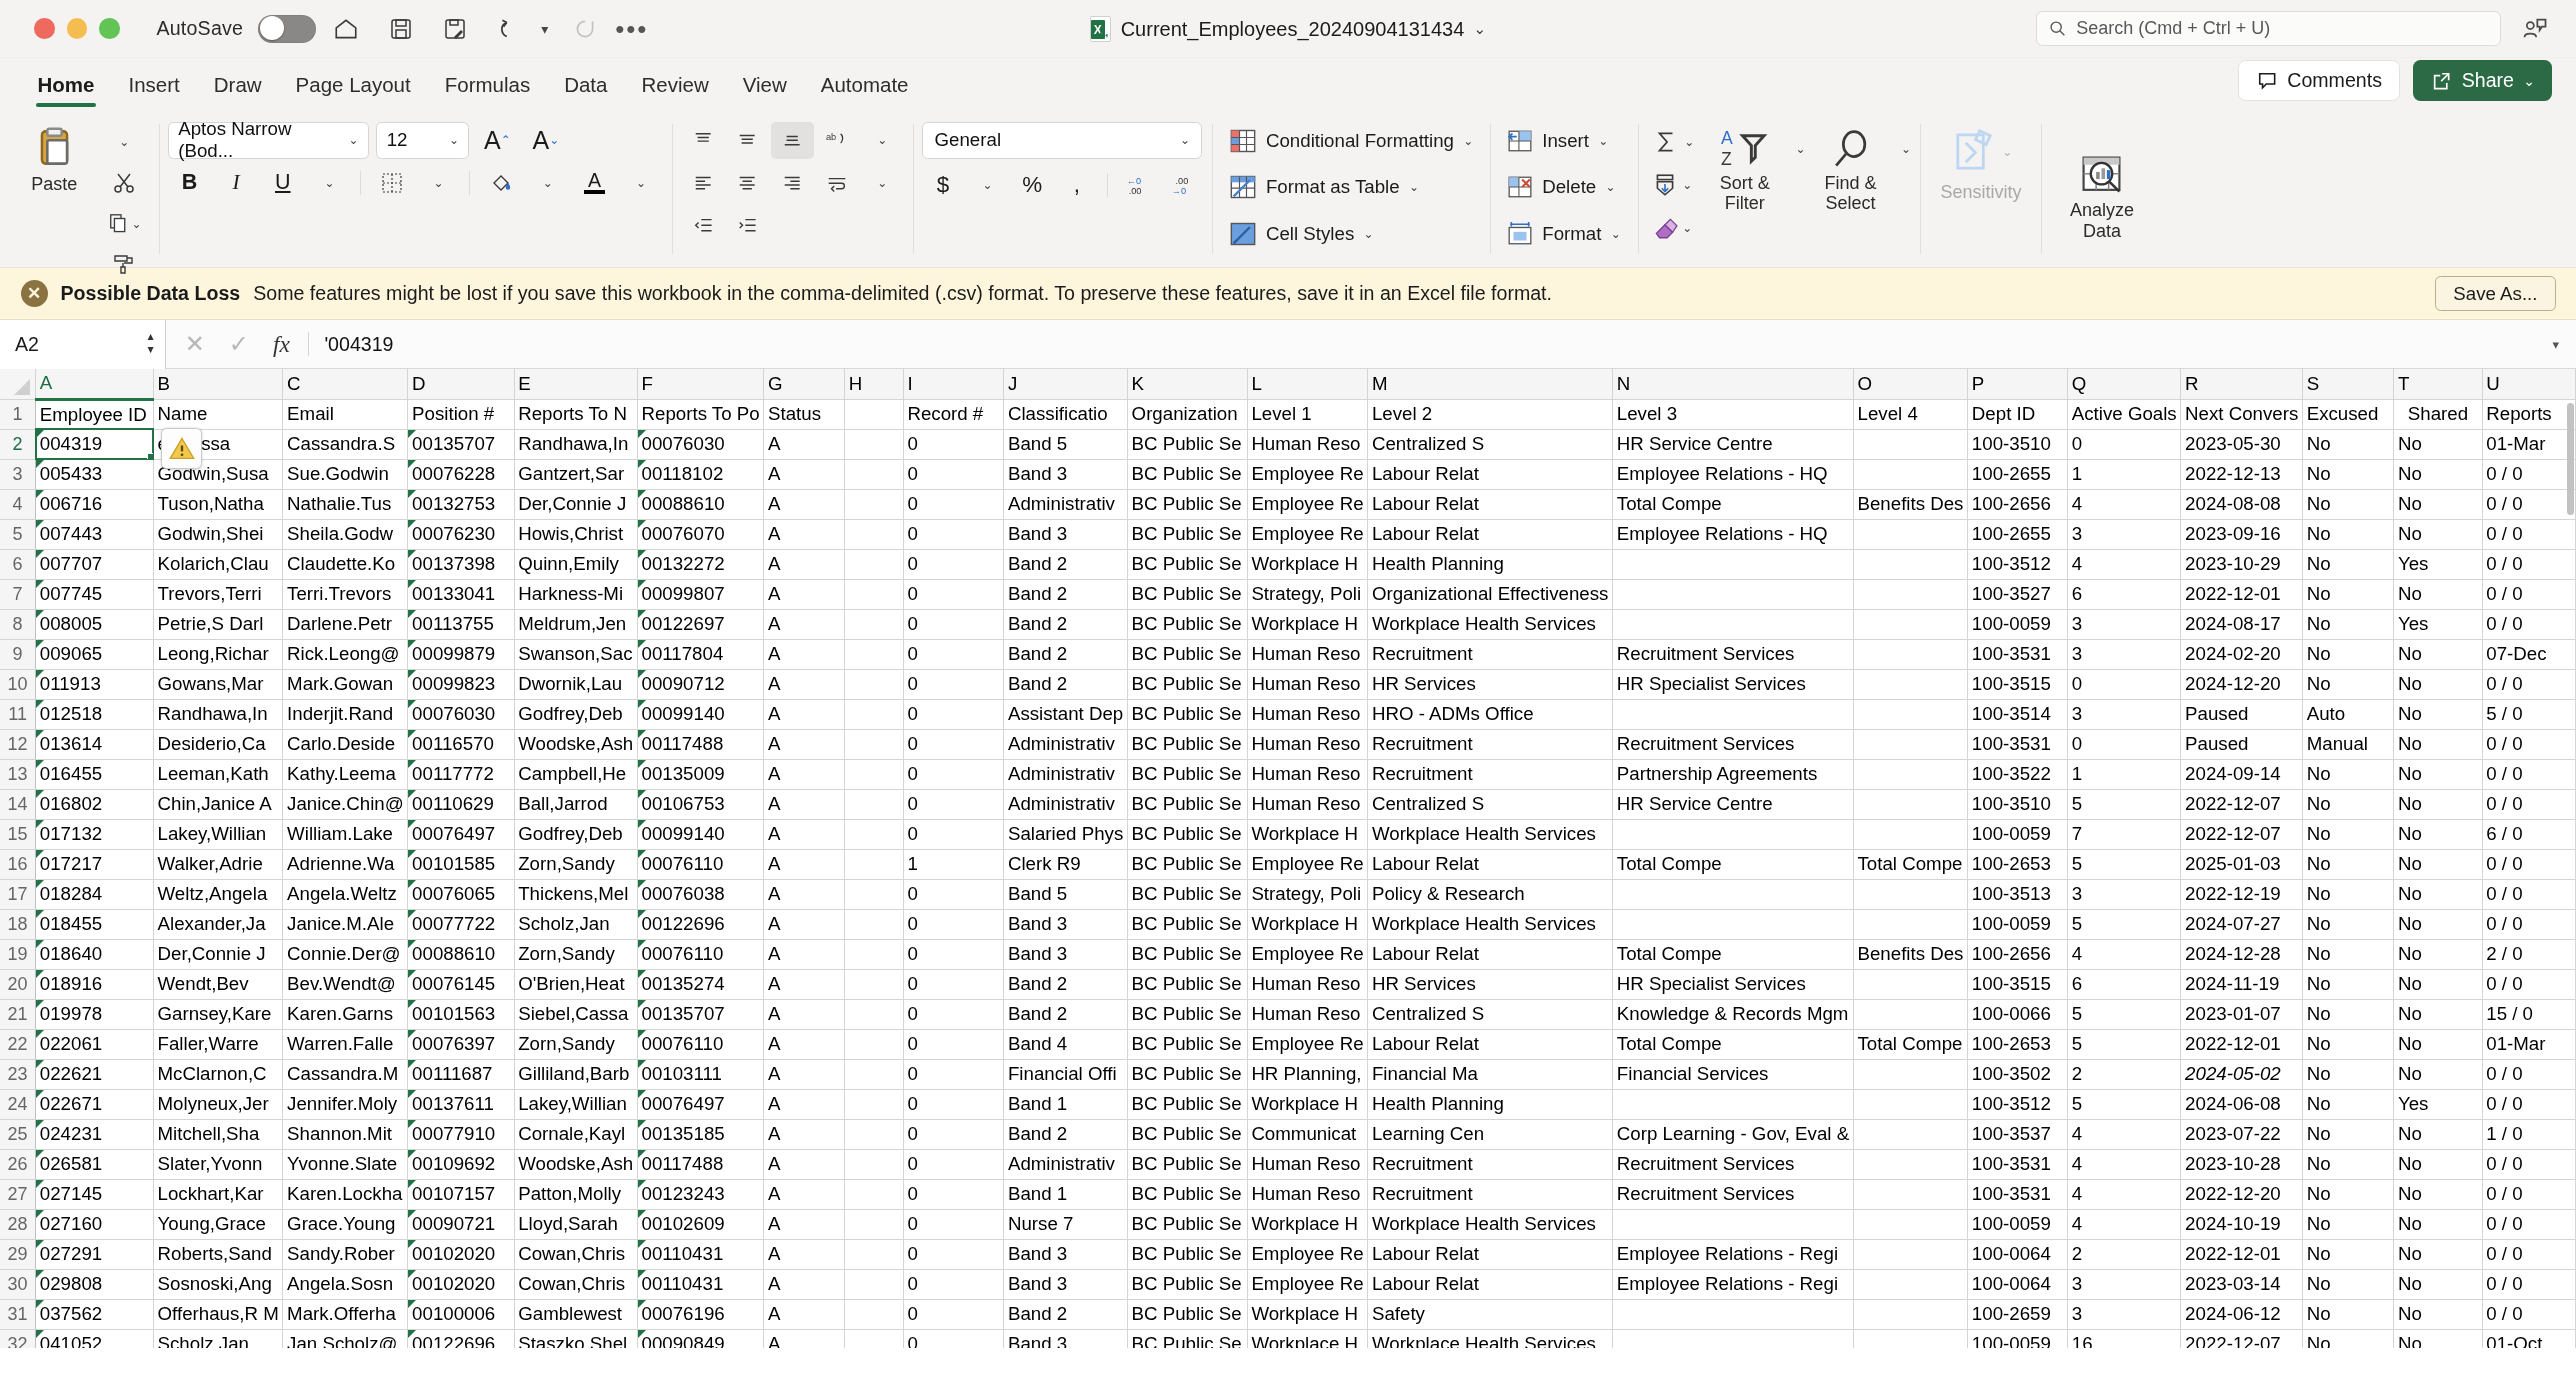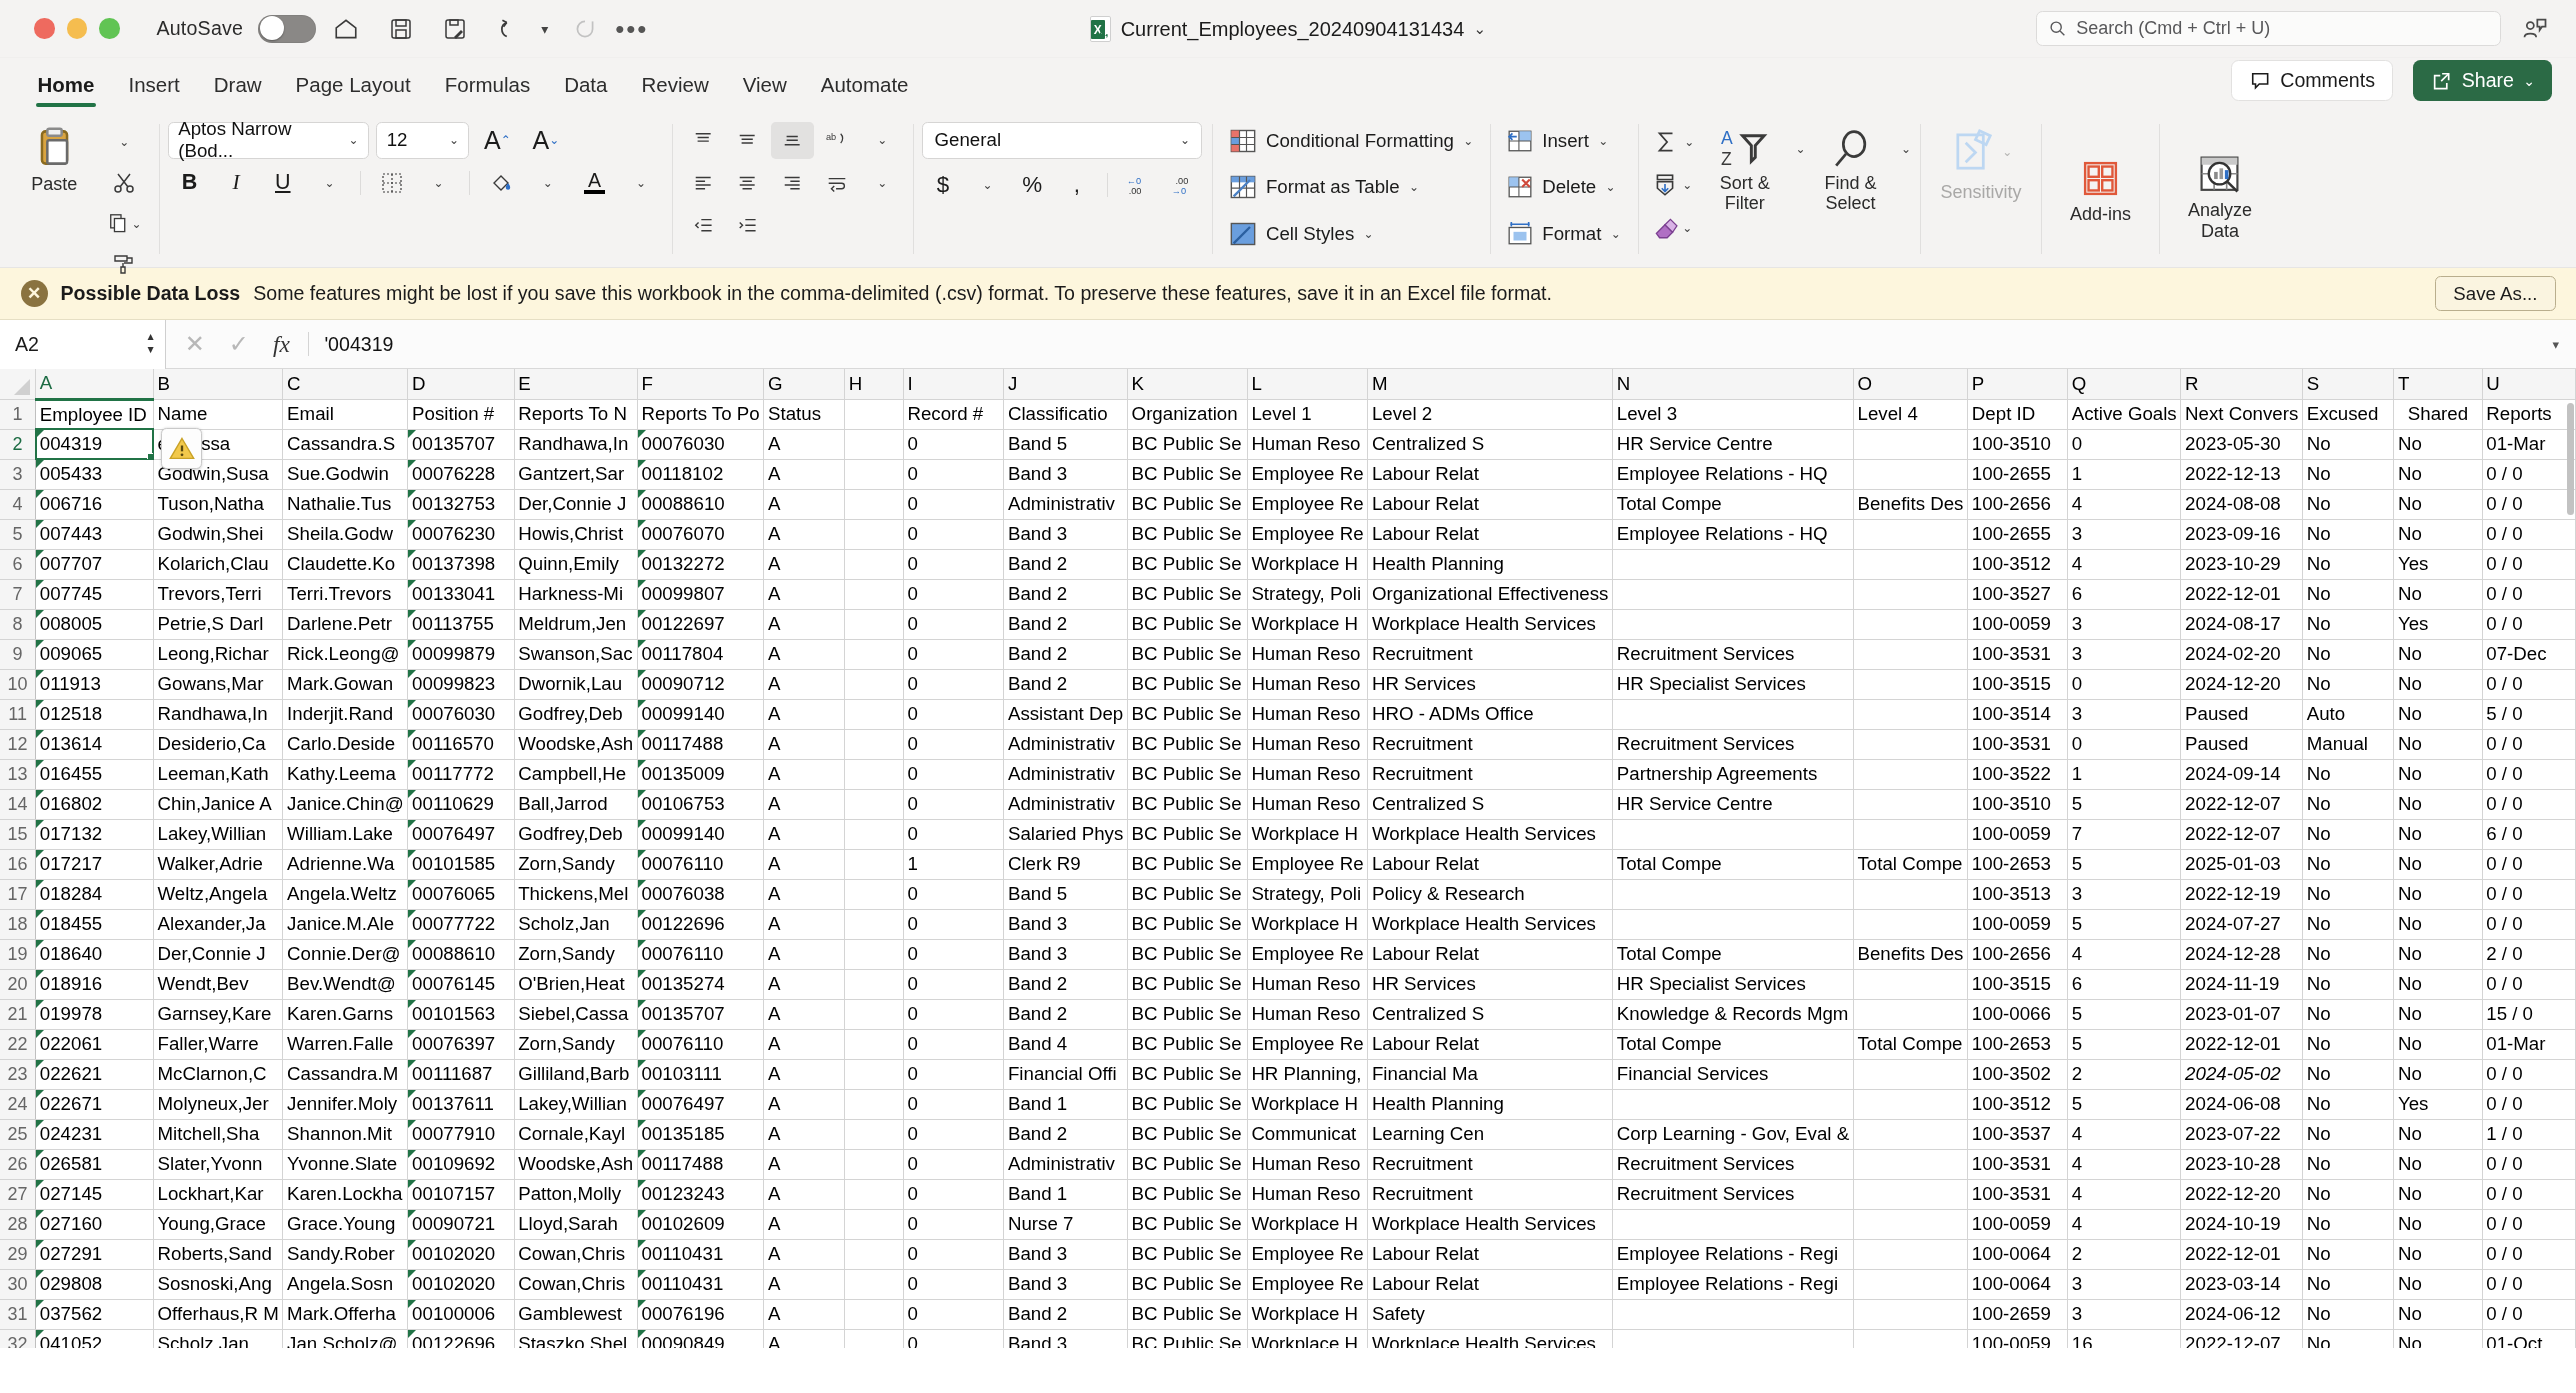--- a/index.html
+++ b/index.html
@@ -62,21 +62,21 @@
   
   .tabsrow{ height:49px; background:#f4f3f2; display:flex; align-items:flex-end; padding-left:20.5px; gap:0;}
   .tab{
     font-size:20.5px; color:#2d2d2d; padding:0 17px 10.3px 17px; position:relative; cursor:default;
   }
   .tab.active{ font-weight:bold; color:#1b1b1b; }
   .tab.active::after{
     content:""; position:absolute; left:15px; right:15px; bottom:0px; height:3.7px;
     background:#217346; border-radius:1.9px;
   }
-  .tabs-right{ margin-left:auto; display:flex; align-items:flex-end; gap:20px; padding:0 24px 5.6px 0;}
+  .tabs-right{ margin-left:auto; display:flex; align-items:flex-end; gap:13px; padding:0 24px 5.6px 0;}
   .comments-btn{
     height:41px; background:#fff; border:0.9px solid #e2e1e0; border-radius:7.5px;
     display:flex; align-items:center; gap:9.3px; padding:0 17px; font-size:19.6px; color:#1b1b1b;
   }
   .share-btn{
     height:41px; background:#2b6a45; border-radius:7.5px; color:#fff;
     display:flex; align-items:center; gap:9.3px; padding:0 17px; font-size:19.6px;
   }
 
   
@@ -632,30 +632,20 @@
       <svg width="47" height="49" viewBox="0 0 24 24" fill="none" stroke="#bdd7f2" stroke-width="1.4">
         <rect x="4" y="3" width="13" height="17"></rect>
           <path d="M8 7 l5 5 -5 5"></path>
           <rect x="14" y="2" width="6" height="5" transform="rotate(25 17 4)"></rect>
       </svg>
       <span class="mini-caret" style="color:#b5b4b3">⌄</span>
     </div>
     <span class="lbl">Sensitivity</span>
   </div>
 
-  <div class="rgroup" style="flex-direction:column;align-items:center;padding-top:45px;width:118px">
-    <svg width="41" height="41" viewBox="0 0 24 24" fill="none" stroke="#e0583a" stroke-width="1.4">
-      <rect x="3" y="3" width="18" height="18"></rect>
-        <rect x="5" y="5" width="6" height="6"></rect>
-        <rect x="13" y="5" width="6" height="6"></rect>
-      <rect x="5" y="13" width="6" height="6"></rect>
-        <rect x="13" y="13" width="6" height="6"></rect>
-    </svg>
-    <span style="font-size:18px;color:#2b2b2b;margin-top:5.6px">Add-ins</span>
-  </div>
 
   <div class="rgroup" style="flex-direction:column;align-items:center;padding-top:41px;width:121px">
     <svg width="43" height="43" viewBox="0 0 24 24">
       <rect x="2" y="2" width="20" height="18" fill="#fff" stroke="#444" stroke-width="1.2"></rect>
       <rect x="2" y="2" width="20" height="4" fill="#c9c9c9"></rect>
       <path d="M2 11 h20 M9 6 v14 M16 6 v14" stroke="#888" stroke-width="0.9"></path>
       <circle cx="12" cy="11" r="6" fill="#fff" stroke="#333" stroke-width="1.3"></circle>
       <rect x="9" y="10" width="2" height="4" fill="#8a8a8a"></rect>
         <rect x="12" y="8" width="2" height="6" fill="#999"></rect>
         <rect x="15" y="9" width="2" height="5" fill="#2f6fc5"></rect>

